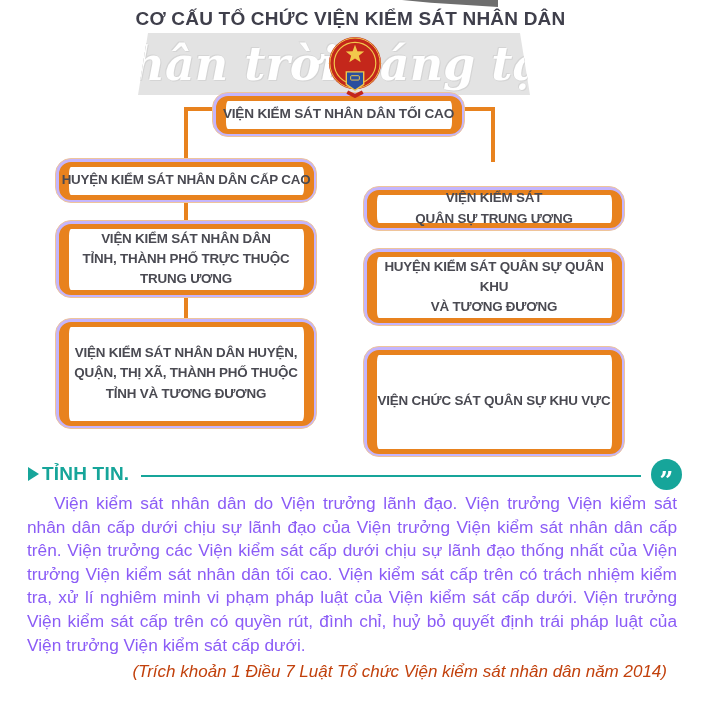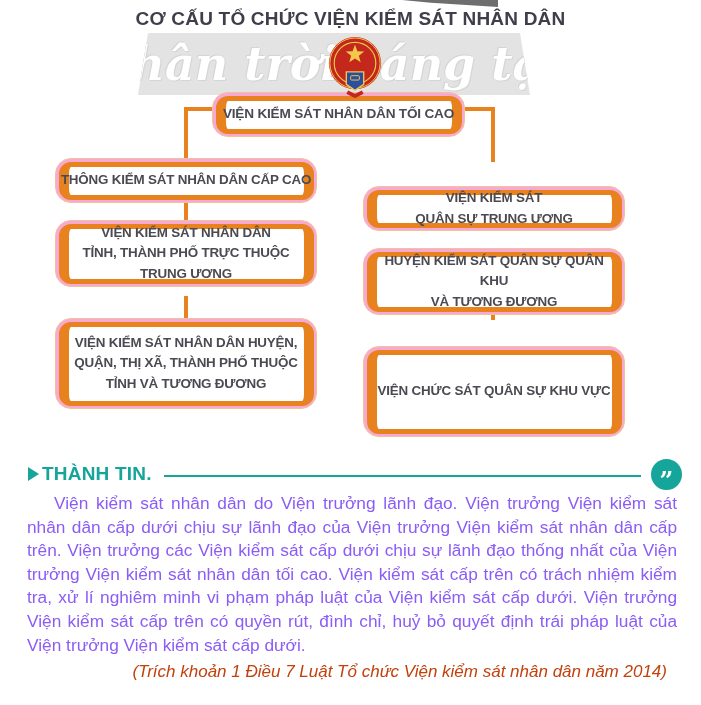--- a/index.html
+++ b/index.html
@@ -38,21 +38,21 @@
     font-style: italic; font-weight: bold;
     font-size: 46px; color: #ffffff;
     text-shadow: 0 0 1px #c9c9c9, 1px 1px 0 #d6d6d6, -1px -1px 0 #d6d6d6;
     white-space: nowrap;
   }
   .emblem { position: absolute; left: 326px; top: 36px; z-index: 5; }
 
   
   .org-box {
     position: absolute;
-    background: #f9a8d4;
+    background: #c4b5fd;
     border: 1.5px solid #efc49a;
     border-radius: 16px;
     padding: 2.5px;
     z-index: 3;
   }
   .org-box .inner {
     width: 100%; height: 100%;
     border: 5px solid #e8821e;
     border-left-width: 10px; border-right-width: 10px;
     border-radius: 12px;
@@ -65,22 +65,22 @@
     white-space: pre-line;
     padding: 0 2px;
   }
   .org-box.root-box .inner { white-space: nowrap; font-size: 13.6px; }
   .org-box.single-line .inner { white-space: nowrap; }
 
   .root-box   { left: 212px; top: 92px;  width: 253px; height: 45px; }
   .l-col { left: 55px;  width: 262px; }
   .r-col { left: 363px; width: 262px; margin-top: 28px; }
   .row-1 { top: 158px; height: 45px; }
-  .row-2 { top: 220px; height: 67px; }
-  .row-3 { top: 318px; height: 91px; }
+  .row-2 { top: 220px; height: 78px; }
+  .row-3 { top: 318px; height: 111px; }
 
   .connector { position: absolute; background: #e8821e; z-index: 2; }
   .conn-left-h  { left: 184px; top: 107px; width: 30px; height: 4px; }
   .conn-left-v  { left: 184px; top: 107px; width: 4px;  height: 55px; }
   .conn-right-h { left: 462px; top: 107px; width: 33px; height: 4px; }
   .conn-right-v { left: 491px; top: 107px; width: 4px;  height: 55px; }
   .conn-l1 { left: 184px; top: 201px; width: 4px; height: 21px; }
   .conn-l2 { left: 184px; top: 296px; width: 4px; height: 24px; }
   .conn-r1 { left: 491px; top: 201px; width: 4px; height: 21px; }
   .conn-r2 { left: 491px; top: 296px; width: 4px; height: 24px; }
@@ -158,21 +158,21 @@
   <div class="connector conn-l1"></div>
   <div class="connector conn-l2"></div>
   <div class="connector conn-r1"></div>
   <div class="connector conn-r2"></div>
 
   <div class="org-box root-box">
     <div class="inner">VIỆN KIỂM SÁT NHÂN DÂN TỐI CAO</div>
   </div>
 
   <div class="org-box l-col row-1 single-line">
-    <div class="inner">THÔNG KIỂM SÁT NHÂN DÂN CẤP CAO</div>
+    <div class="inner">HUYỆN KIỂM SÁT NHÂN DÂN CẤP CAO</div>
   </div>
   <div class="org-box l-col row-2">
     <div class="inner">VIỆN KIỂM SÁT NHÂN DÂN
 TỈNH, THÀNH PHỐ TRỰC THUỘC
 TRUNG ƯƠNG</div>
   </div>
   <div class="org-box l-col row-3">
     <div class="inner">VIỆN KIỂM SÁT NHÂN DÂN HUYỆN,
 QUẬN, THỊ XÃ,  THÀNH PHỐ THUỘC
 TỈNH VÀ TƯƠNG ĐƯƠNG</div>
@@ -185,21 +185,21 @@
   <div class="org-box r-col row-2">
     <div class="inner">HUYỆN KIỂM SÁT QUÂN SỰ QUÂN KHU
 VÀ TƯƠNG ĐƯƠNG</div>
   </div>
   <div class="org-box r-col row-3 single-line">
     <div class="inner">VIỆN CHỨC SÁT QUÂN SỰ KHU VỰC</div>
   </div>
 
   <div class="info-heading-row">
     <span class="heading-arrow"></span>
-    <span class="heading-label">THÀNH TIN.</span>
+    <span class="heading-label">TỈNH TIN.</span>
     <span class="heading-rule"></span>
     <span class="quote-badge">”</span>
   </div>
 
   <p class="info-body">Viện kiểm sát nhân dân do Viện trưởng lãnh đạo. Viện trưởng Viện kiểm sát nhân dân cấp dưới chịu sự lãnh đạo của Viện trưởng Viện kiểm sát nhân dân cấp trên. Viện trưởng các Viện kiểm sát cấp dưới chịu sự lãnh đạo thống nhất của Viện trưởng Viện kiểm sát nhân dân tối cao. Viện kiểm sát cấp trên có trách nhiệm kiểm tra, xử lí nghiêm minh vi phạm pháp luật của Viện kiểm sát cấp dưới. Viện trưởng Viện kiểm sát cấp trên có quyền rút, đình chỉ, huỷ bỏ quyết định trái pháp luật của Viện trưởng Viện kiểm sát cấp dưới.</p>
 
   <div class="citation">(Trích khoản 1 Điều 7 Luật Tổ chức Viện kiểm sát nhân dân năm 2014)</div>
 
 </div>
 

